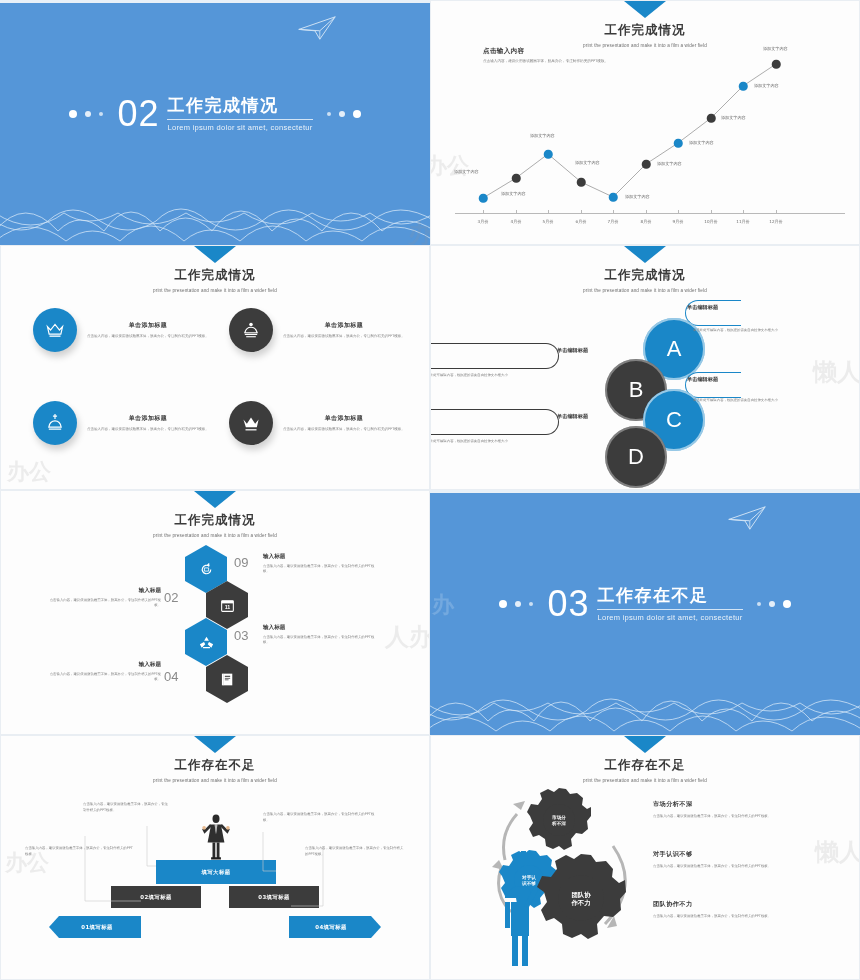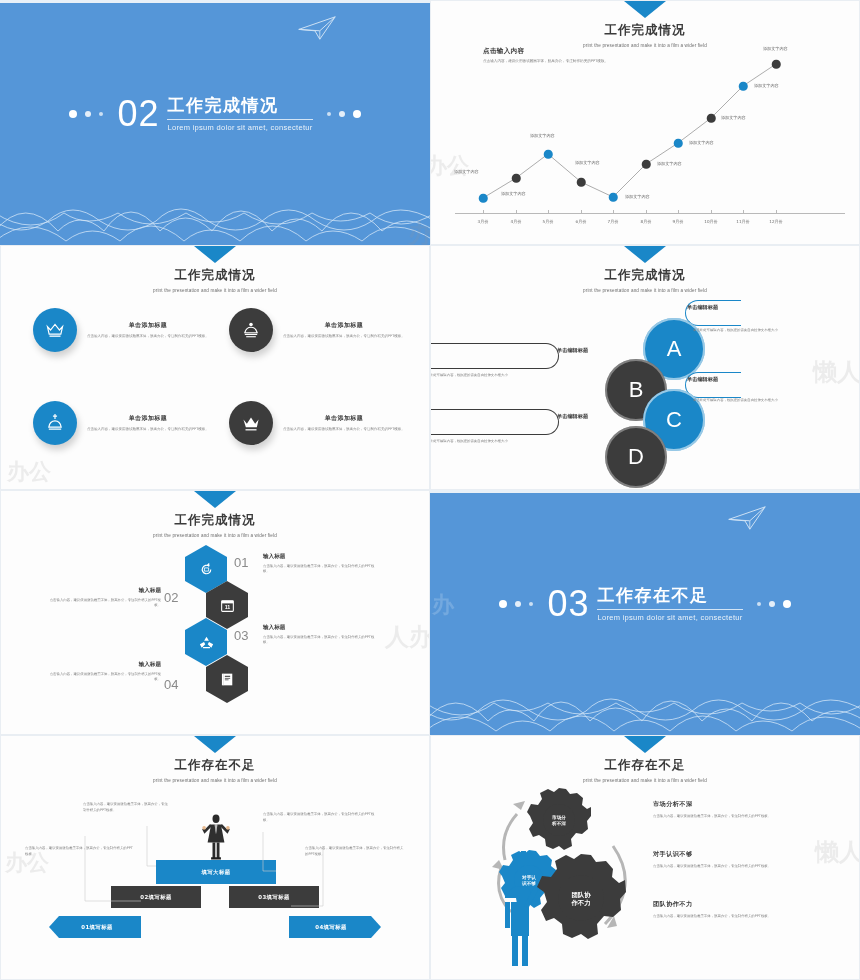--- a/index.html
+++ b/index.html
@@ -439,21 +439,21 @@
 
     <div class="hexcol">
 
       <div class="hex blue" style="left:184px; top:54px">
         <svg viewBox="0 0 32 32" width="17" height="17">
             <path d="M24 16 a8 8 0 1 1 -3-6.2" fill="none" stroke="#fff" stroke-width="2.2"></path>
             <path d="M21 3.5 l0.6 6.6 l-6.4-1.3 Z" fill="#fff"></path>
             <path d="M12 13 h8 v6 h-8 Z" fill="none" stroke="#fff" stroke-width="1.6"></path>
           </svg>
       </div>
-      <div class="hnum" style="left:233px; top:64px">01</div>
+      <div class="hnum" style="left:233px; top:64px">09</div>
       <div class="hblk" style="left:262px; top:62px; text-align:left">
         <div class="htitle">输入标题</div>
         <div class="hbody">点击输入内容，建议使用微软雅黑字体，脱离办公，专注制作精美的PPT模板。</div>
       </div>
 
       <div class="hex dark" style="left:205px; top:90px">
         <svg viewBox="0 0 32 32" width="17" height="17">
             <rect x="5" y="7" width="22" height="20" rx="1.5" fill="none" stroke="#fff" stroke-width="2"></rect>
             <rect x="5" y="7" width="22" height="5" fill="#fff"></rect>
             <text x="16" y="23" font-size="10" fill="#fff" text-anchor="middle" font-family="Liberation Sans, sans-serif" font-weight="bold">11</text>
@@ -481,21 +481,21 @@
 
       <div class="hex dark" style="left:205px; top:164px">
         <svg viewBox="0 0 32 32" width="17" height="17">
             <rect x="8" y="5" width="17" height="22" fill="#fff"></rect>
             <rect x="5.5" y="5" width="3" height="22" fill="#fff"></rect>
             <rect x="11" y="9" width="10" height="2" fill="#3c3c3c"></rect>
             <rect x="11" y="13" width="10" height="1.4" fill="#3c3c3c"></rect>
             <rect x="11" y="16" width="7" height="1.4" fill="#3c3c3c"></rect>
           </svg>
       </div>
-      <div class="hnum" style="left:163px; top:186px">04</div>
+      <div class="hnum" style="left:163px; top:178px">04</div>
       <div class="hblk" style="left:42px; top:170px; text-align:right">
         <div class="htitle">输入标题</div>
         <div class="hbody">点击输入内容，建议使用微软雅黑字体，脱离办公，专注制作精美的PPT模板。</div>
       </div>
     </div>
     <div class="wm" style="right:-4px; top:130px; font-size:24px">人办</div>
   </div>
 
   <div class="slide sec">
     <div class="topline"></div>

